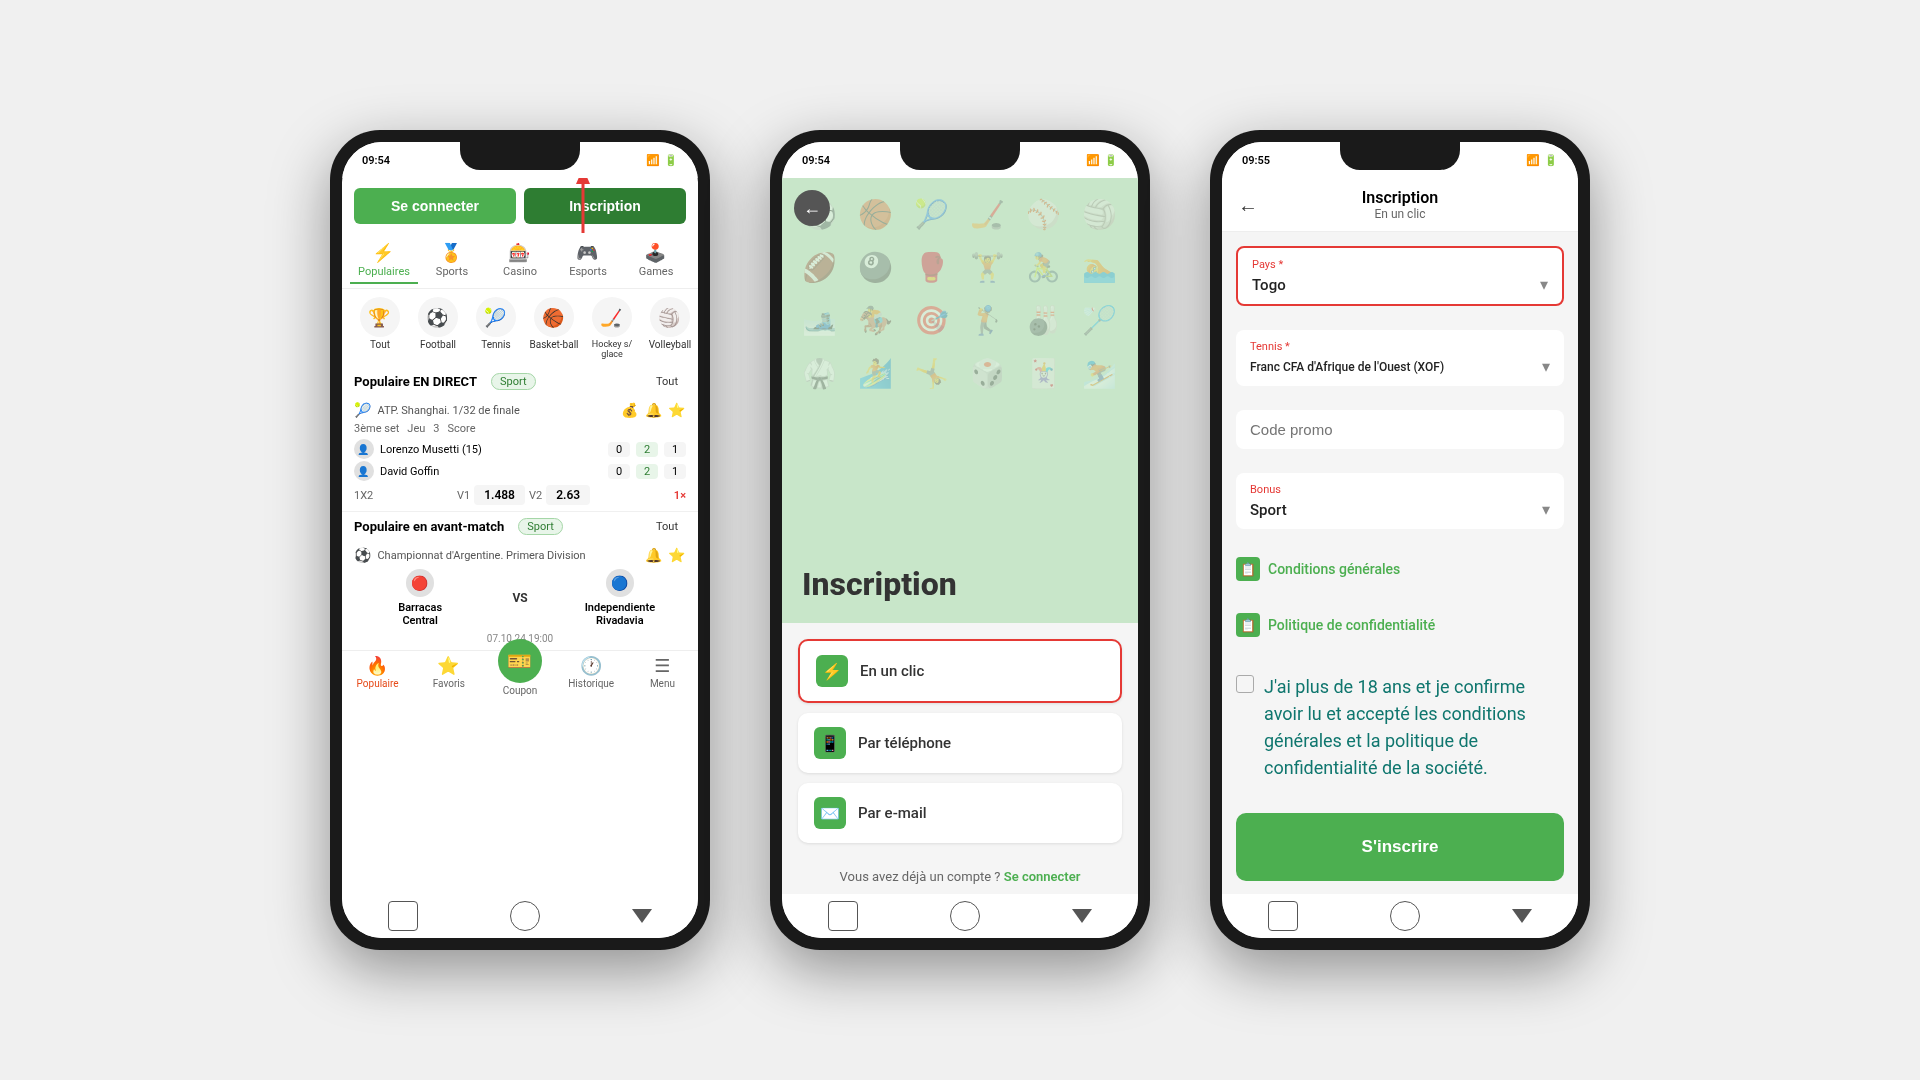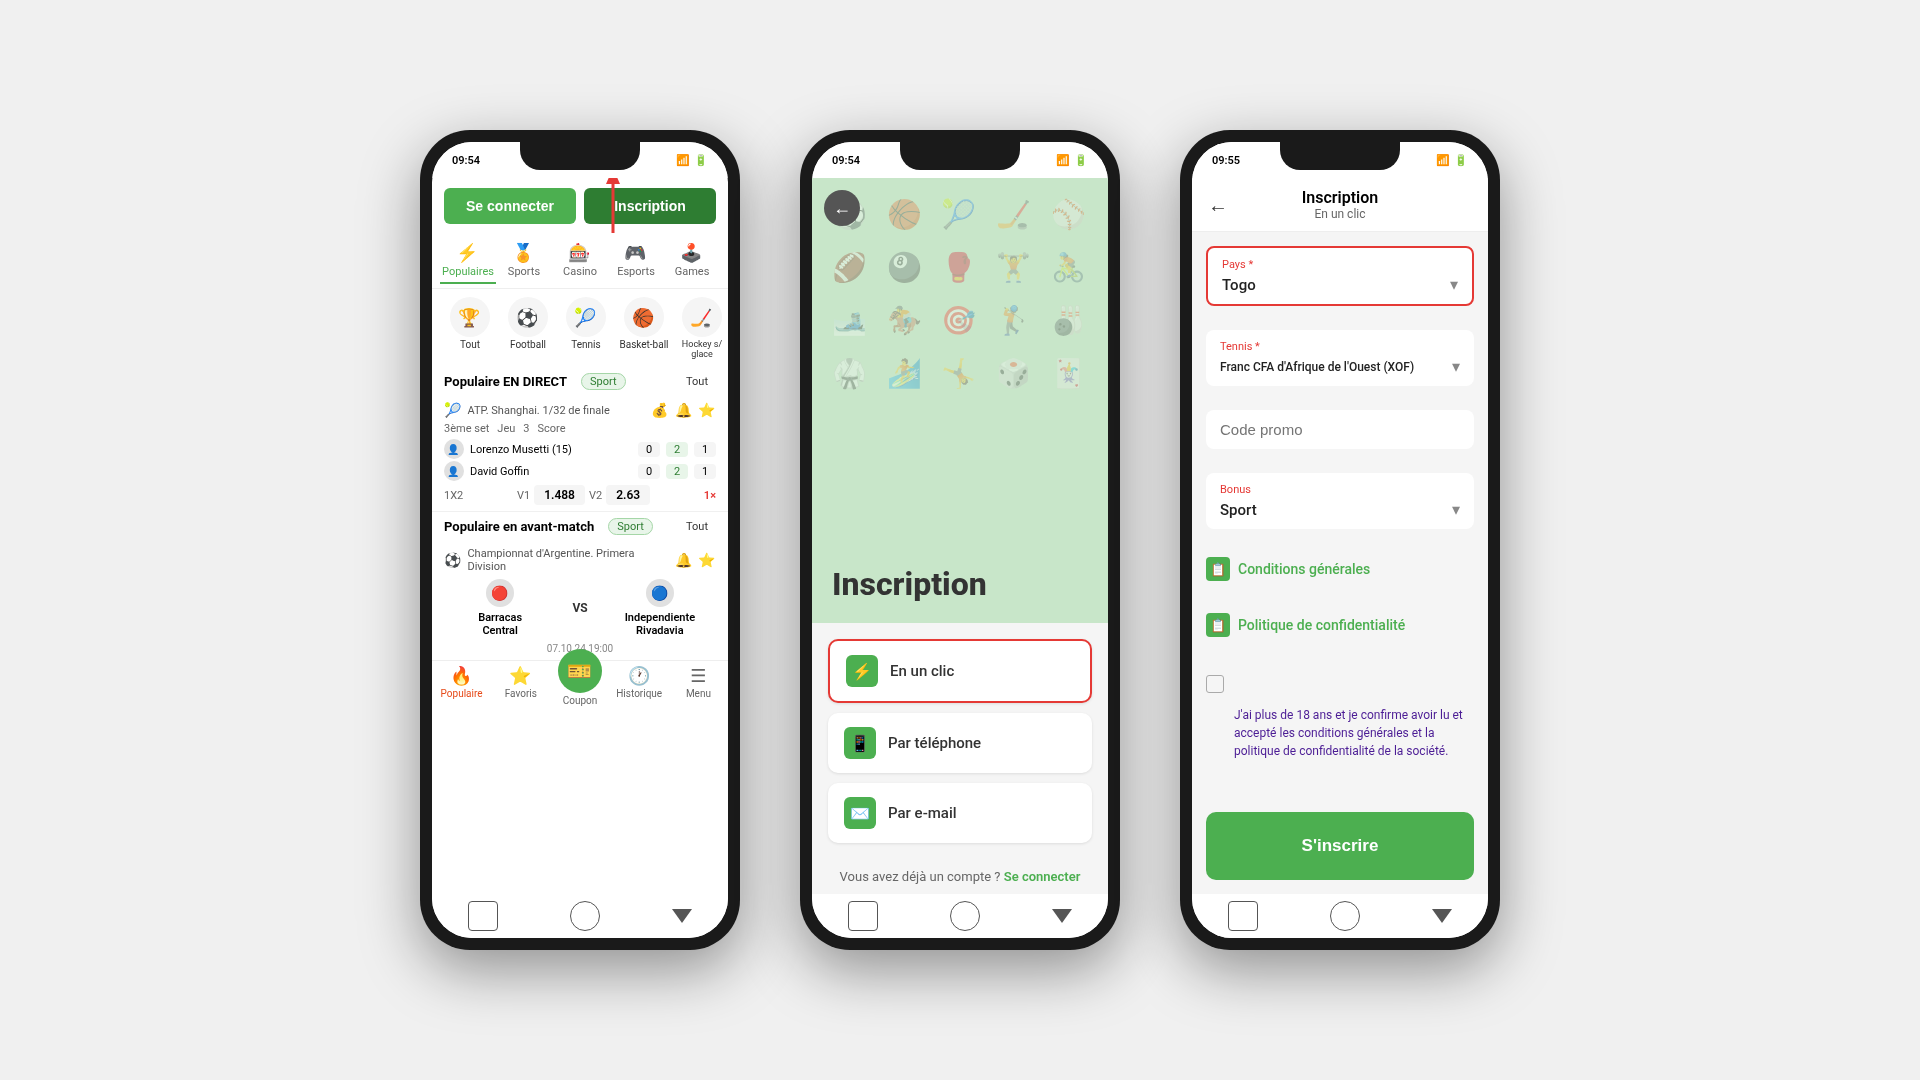--- a/index.html
+++ b/index.html
@@ -10,21 +10,21 @@
       display: flex;
       align-items: center;
       justify-content: center;
       gap: 60px;
       font-family: -apple-system, BlinkMacSystemFont, 'Segoe UI', Roboto, sans-serif;
       overflow: hidden;
     }
 
     
     .phone {
-      width: 320px;
+      width: 380px;
       height: 820px;
       background: #1a1a1a;
       border-radius: 50px;
       padding: 12px;
       box-shadow: 0 20px 60px rgba(0,0,0,0.4);
       position: relative;
       flex-shrink: 0;
     }
     .phone-inner {
       width: 100%;
@@ -471,21 +471,21 @@
       gap: 10px;
       padding: 8px 0;
     }
     .checkbox-box {
       width: 18px; height: 18px;
       border: 1.5px solid #aaa;
       border-radius: 3px;
       flex-shrink: 0;
       margin-top: 2px;
     }
-    .terms-text { font-size: 12px; color: #4c1d95; line-height: 1.5; margin-top: 33px; }
+    .terms-text { font-size: 18px; color: #0f766e; line-height: 1.5; }
 
     .btn-sinscrire {
       background: #4caf50;
       color: white;
       border: none;
       border-radius: 10px;
       padding: 24px;
       font-size: 17px;
       font-weight: 700;
       width: 100%;

